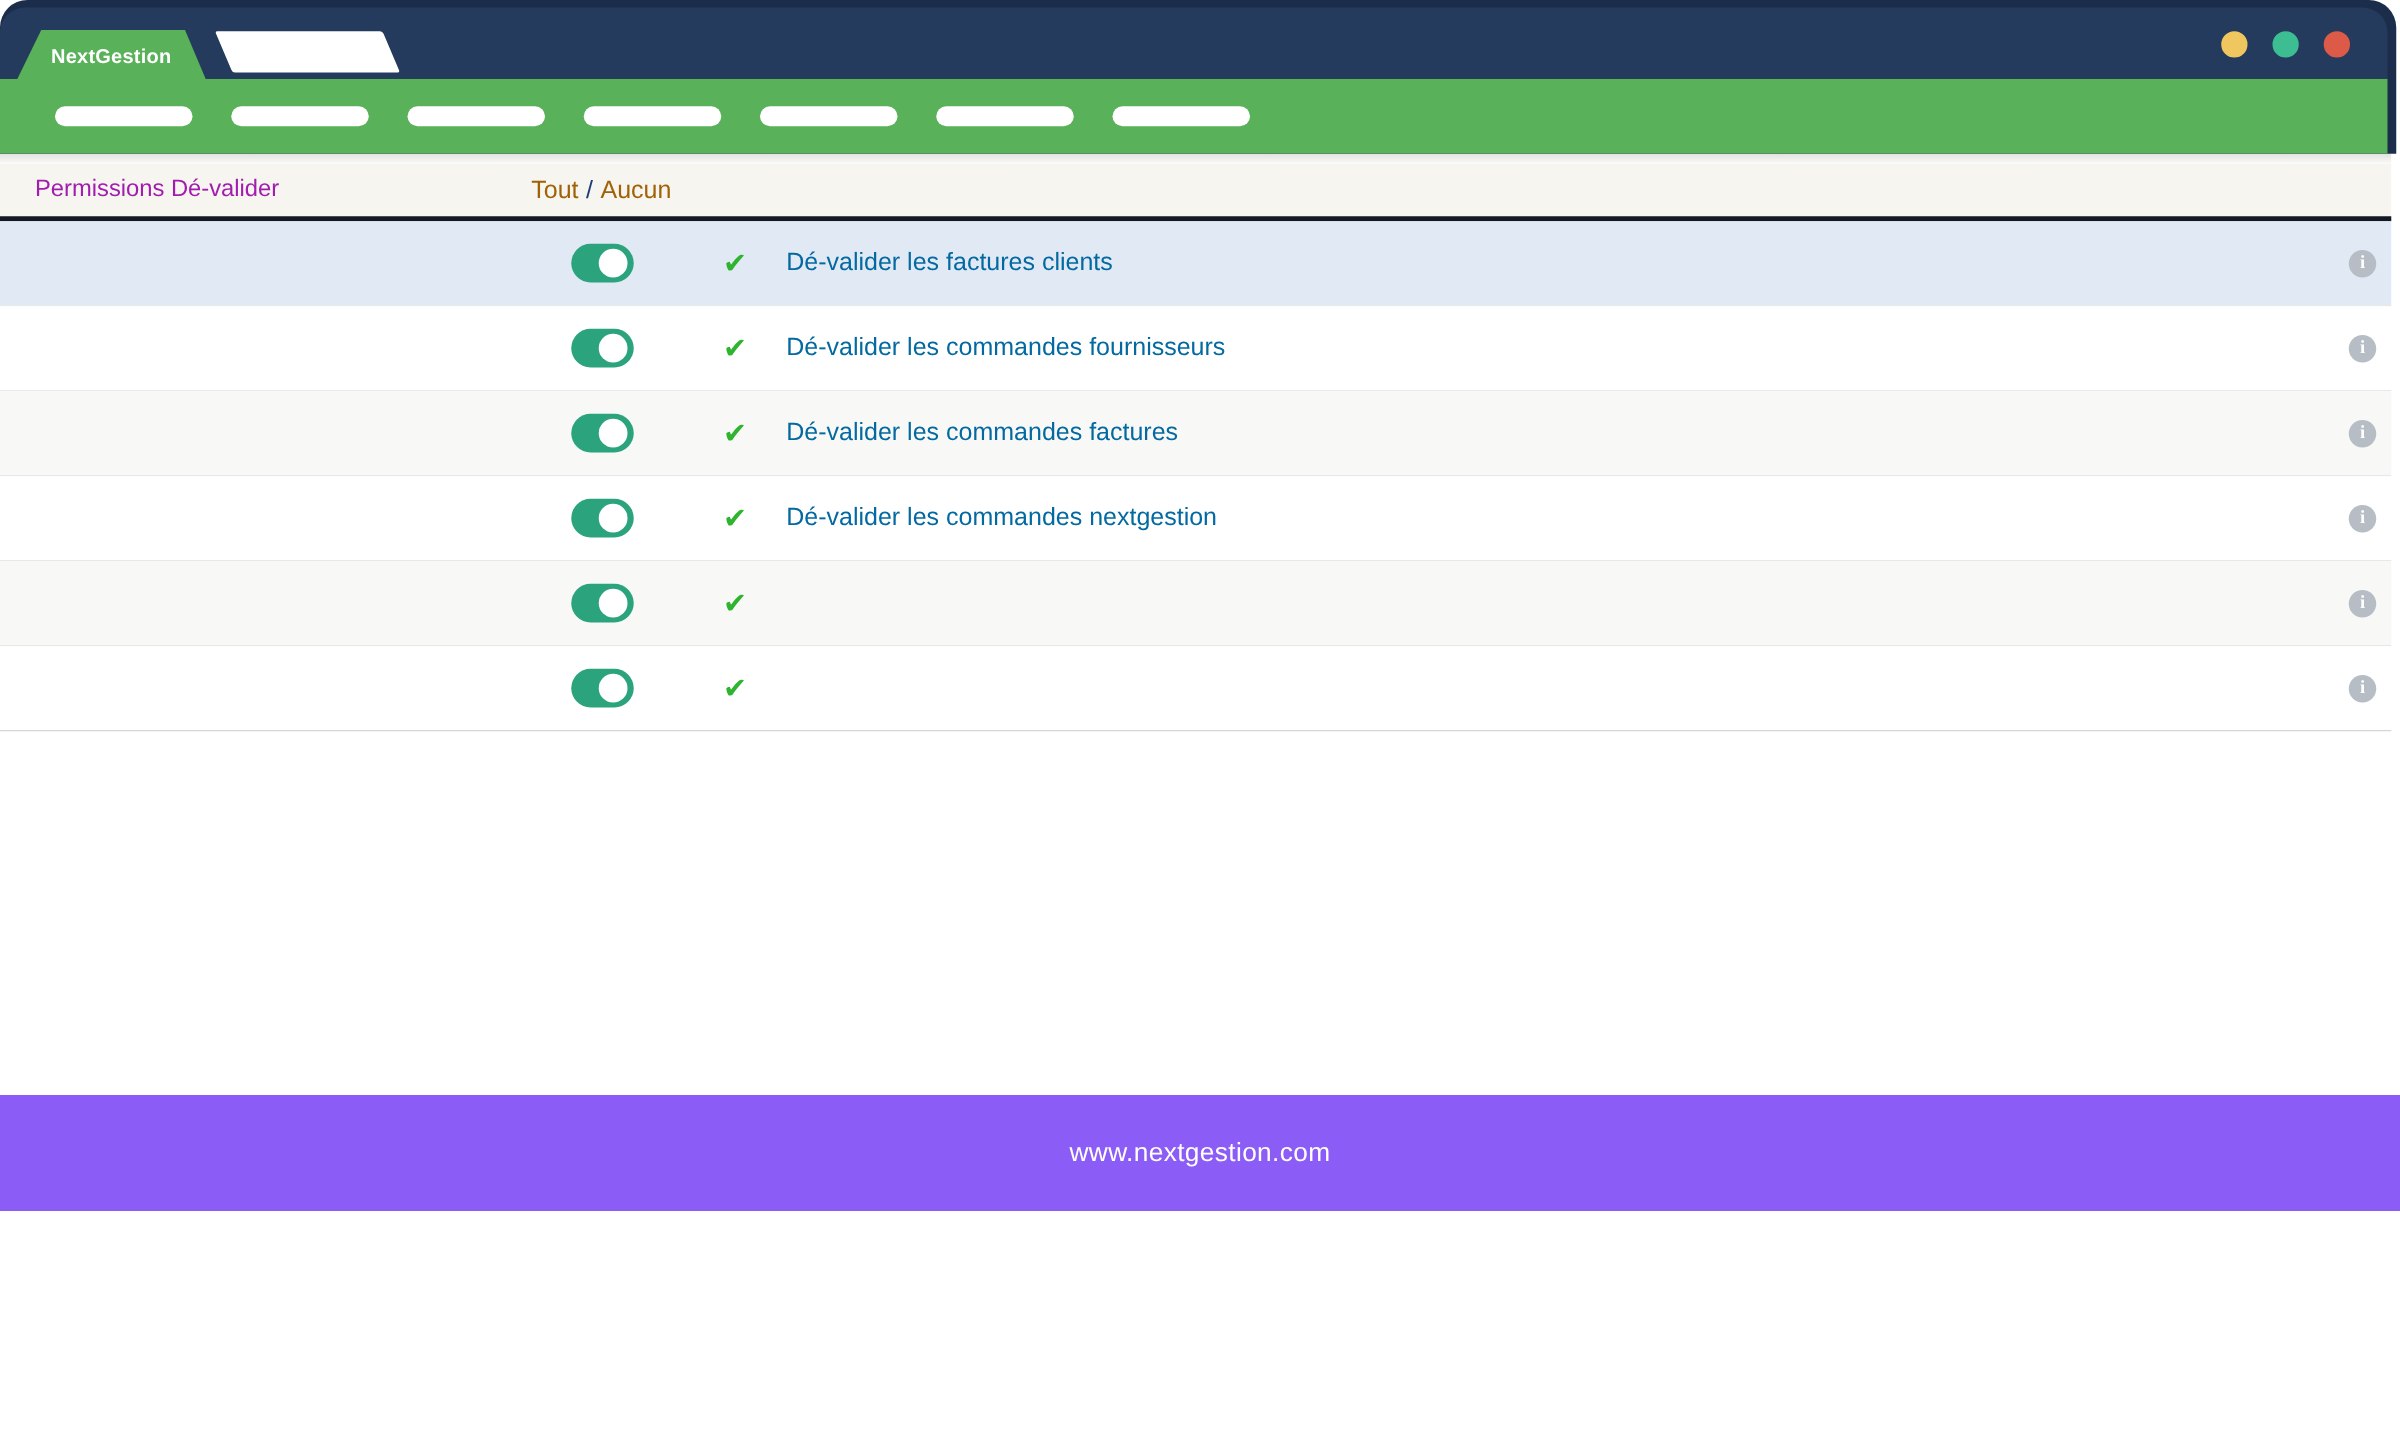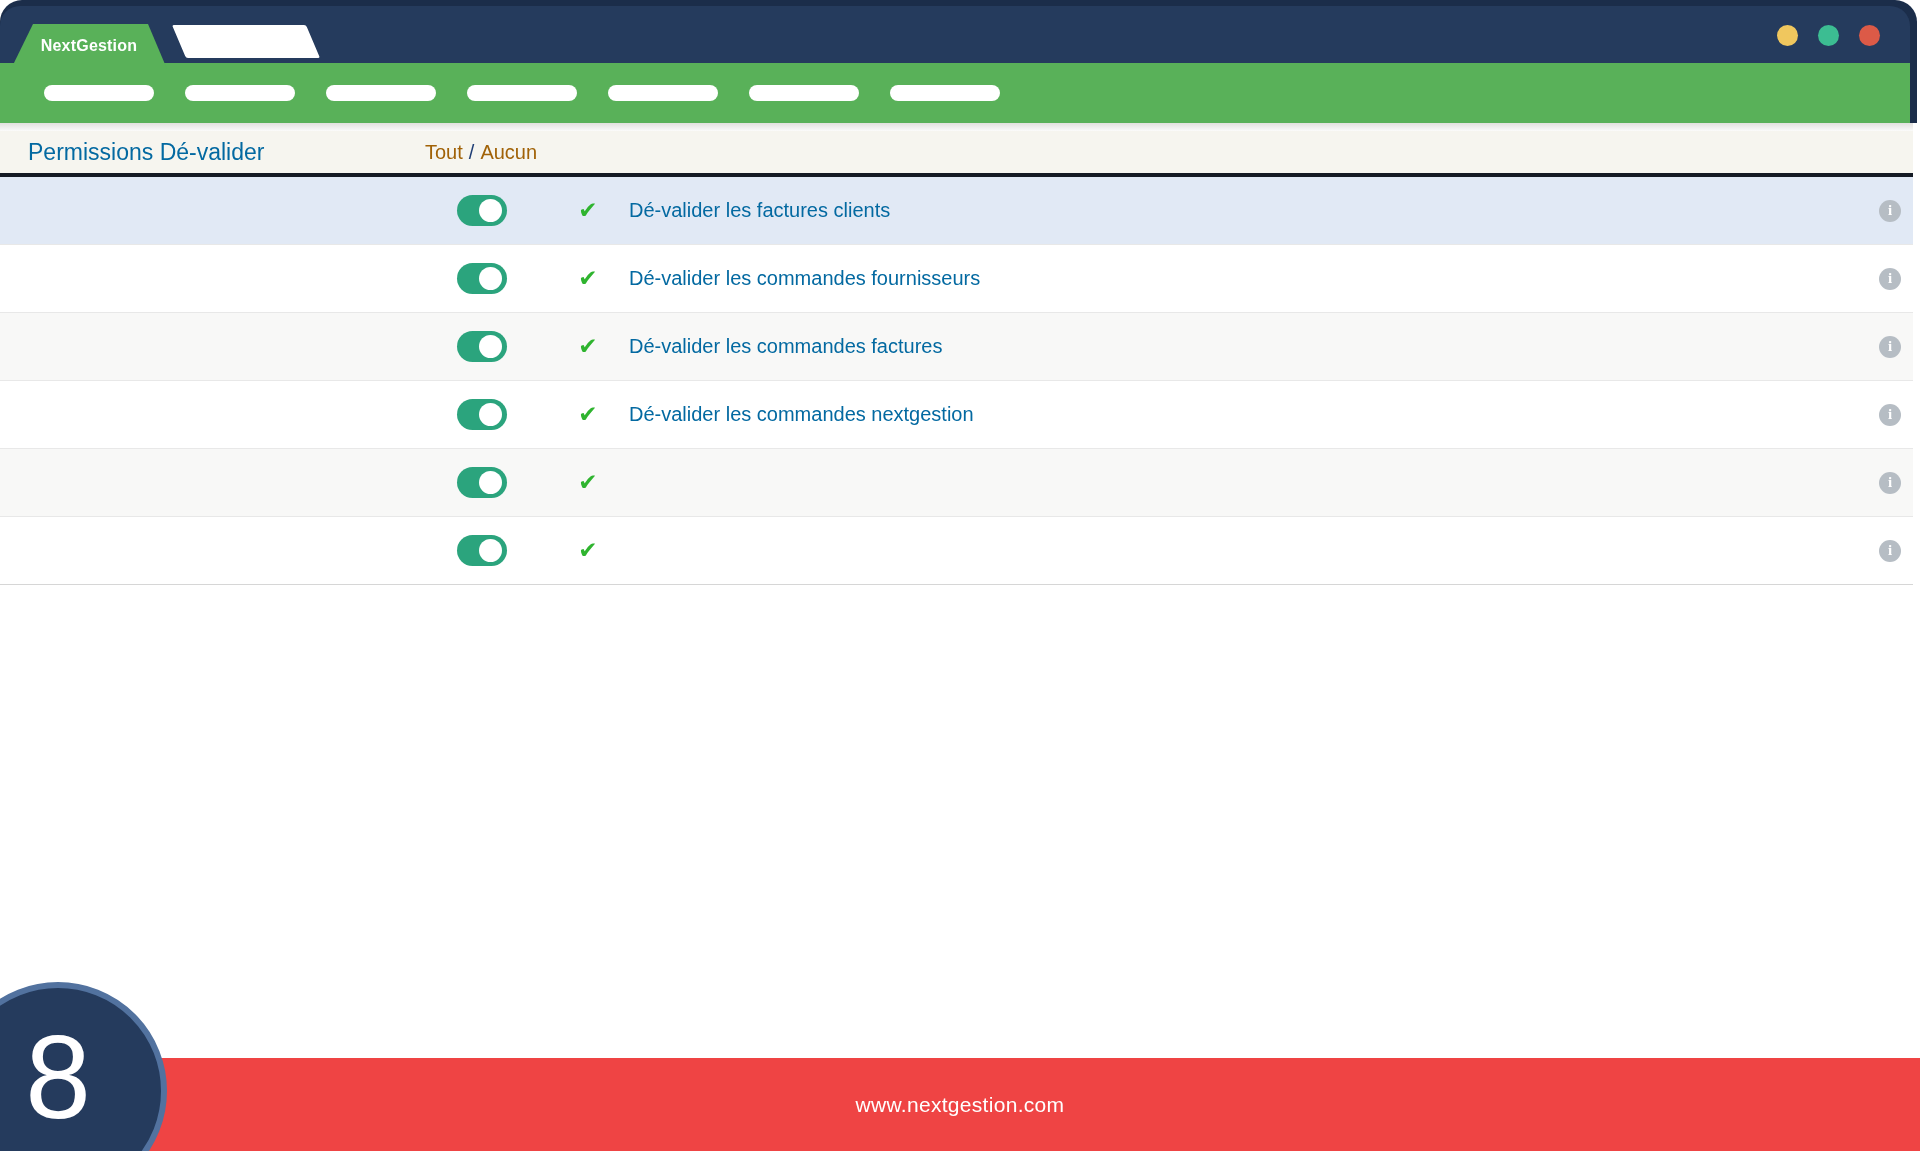--- a/index.html
+++ b/index.html
@@ -1,17 +1,17 @@
 <!DOCTYPE html>
 <html><head>
 <meta charset="utf-8">
 <style>
   html,body{margin:0;padding:0;background:#ffffff;}
   *{box-sizing:border-box;font-family:"Liberation Sans","DejaVu Sans",sans-serif;}
-  .stage{position:relative;width:1920px;height:1151px;background:#ffffff;overflow:hidden;}
+  .stage{position:relative;width:1920px;height:969px;background:#ffffff;overflow:hidden;}
 
   
   .chrome{position:relative;margin-right:3px;background:#1B2D4A;border-radius:22px 22px 0 0;
           padding:6px 7px 0 0;height:123px;overflow:hidden;}
   .titlebar{position:relative;height:57px;background:#253B5D;border-radius:20px 20px 0 0;}
   .navbar{height:60px;background:#59B159;display:flex;align-items:center;gap:31px;padding-left:44px;}
   .pill{width:110px;height:16px;background:#ffffff;border-radius:8px;flex:0 0 auto;}
 
   .tab-brand{position:absolute;left:11px;top:18px;width:156px;height:45px;background:#59B159;
              clip-path:polygon(0 100%,22px 0,137px 0,156px 100%);
@@ -22,21 +22,21 @@
   .dots{position:absolute;right:30px;top:19px;display:flex;gap:20px;align-items:center;}
   .dot{width:21px;height:21px;border-radius:50%;}
 
   
   .gap-strip{height:8px;margin-right:7px;background:linear-gradient(#e2e1de,#fbfbfa);}
 
   
   .content{margin-right:7px;}
   .table-header{height:46px;background:#F6F5EF;border-bottom:4px solid #141A24;
                 display:flex;align-items:center;padding-left:28px;}
-  .th-title{width:397px;font-size:23px;color:#0369a1;}
+  .th-title{width:397px;font-size:19px;color:#a21caf;}
   .th-links{font-size:20px;color:#1F3E75;}
   .th-links a{color:#a16207;text-decoration:none;cursor:pointer;}
   .th-links .sep{margin:0 6px;}
 
   .perm-row{height:68px;background:#ffffff;display:flex;align-items:center;position:relative;
             border-bottom:1px solid #E8E8E8;}
   .perm-row:last-child{border-bottom:1px solid #D6D6D6;}
   .perm-row.stripe{background:#F8F8F7;}
   .perm-row.selected{background:#E1E9F5;}
 
@@ -45,21 +45,21 @@
   .toggle.on{background:#2BA47D;}
   .toggle .knob{position:absolute;top:4px;right:5px;width:23px;height:23px;border-radius:50%;background:#ffffff;}
 
   .check{width:26px;margin-left:68px;text-align:center;color:#2FB42F;font-size:23px;font-weight:bold;flex:0 0 auto;}
   .perm-label{margin-left:28px;font-size:20px;color:#0369a1;}
   .info{margin-left:auto;margin-right:12px;width:22px;height:22px;border-radius:50%;background:#B6BDC4;
         color:#ffffff;font-family:"Liberation Serif","DejaVu Serif",serif;font-weight:bold;font-size:15px;
         display:flex;align-items:center;justify-content:center;cursor:pointer;flex:0 0 auto;}
 
   
-  .footer{position:absolute;left:0;right:0;bottom:0;height:93px;background:#ef4444;z-index:1;
+  .footer{position:absolute;left:0;right:0;bottom:0;height:93px;background:#8b5cf6;z-index:1;
           display:flex;align-items:center;justify-content:center;}
   .footer span{color:#ffffff;font-size:21px;letter-spacing:.3px;}
 
   .page-badge{position:absolute;left:-51px;top:982px;width:218px;height:218px;border-radius:50%;
               background:#253B5D;border:6px solid #52729F;z-index:2;
               display:flex;align-items:center;justify-content:center;padding-bottom:28px;}
   .page-badge span{color:#ffffff;font-size:118px;line-height:1;}
 </style>
 </head>
 <body>

